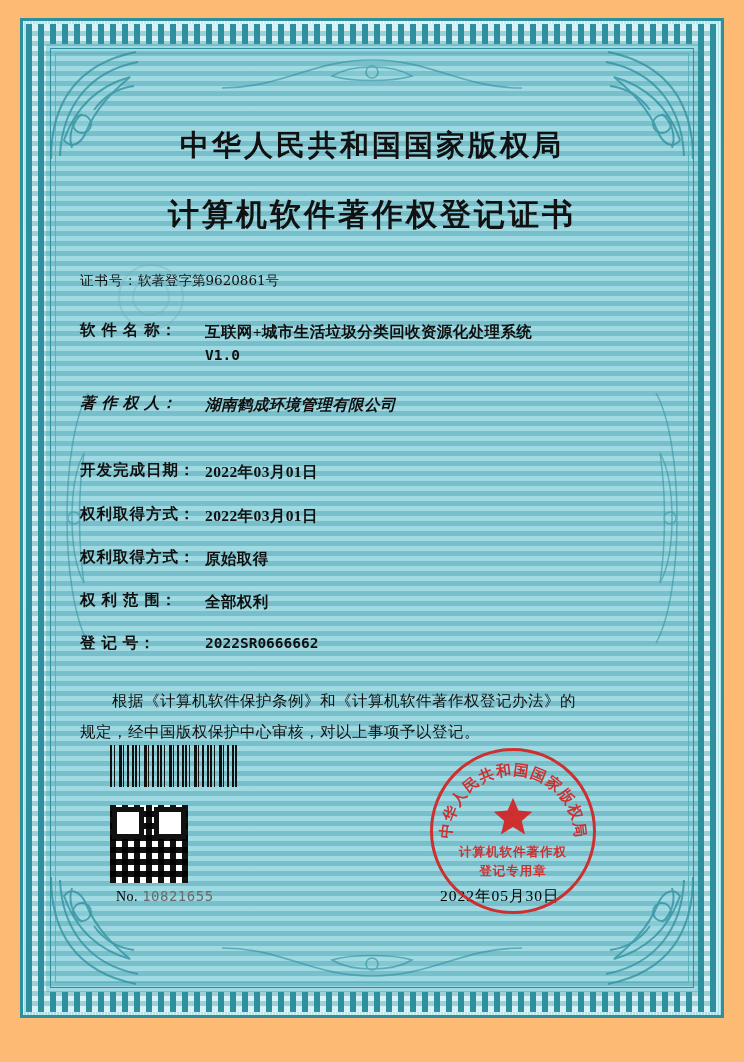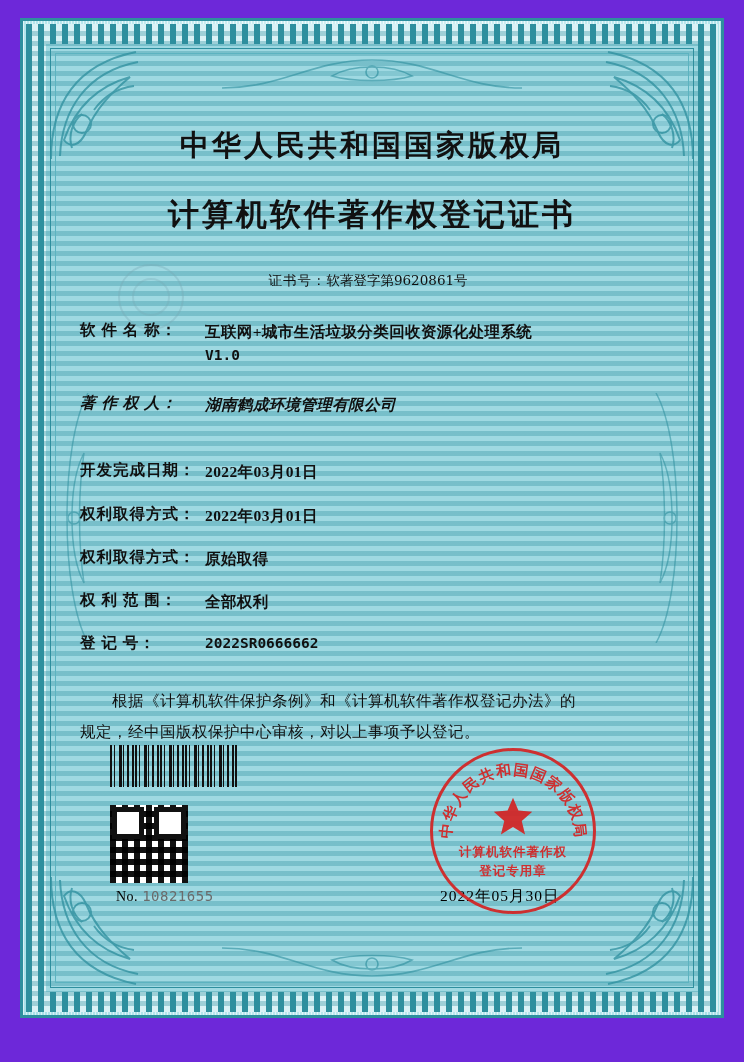--- a/index.html
+++ b/index.html
@@ -11,21 +11,21 @@
     width: 744px;
     height: 1062px;
     font-family: "Liberation Serif", serif;
     overflow: hidden;
   }
 
   .page {
     position: relative;
     width: 744px;
     height: 1062px;
-    background: #6d28d9;
+    background: #fdba74;
   }
 
   
   .certificate {
     position: absolute;
     left: 20px;
     top: 18px;
     width: 704px;
     height: 1000px;
     background:
@@ -141,21 +141,21 @@
     text-align: center;
     font-family: "Liberation Serif", serif;
     font-size: 31px;
     font-weight: bold;
     letter-spacing: 3px;
     color: #111;
     margin-top: 28px;
   }
 
   .cert-no {
-    text-align: center;
+    text-align: left;
     font-size: 13.5px;
     margin-top: 36px;
     padding-right: 8px;
     letter-spacing: .5px;
     white-space: nowrap;
   }
   .cert-no .label { letter-spacing: 1px; }
   .cert-no .value { font-family: "DejaVu Serif", serif; letter-spacing: 0px; }
 
   .watermark-seal {

